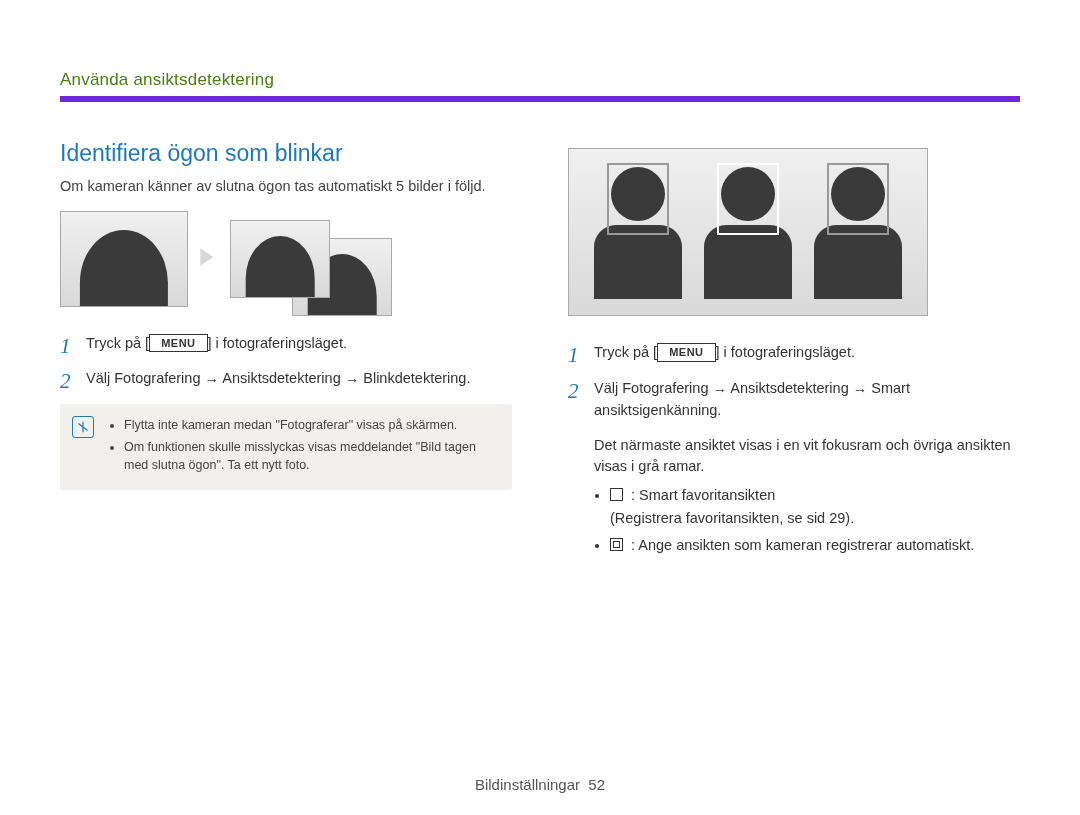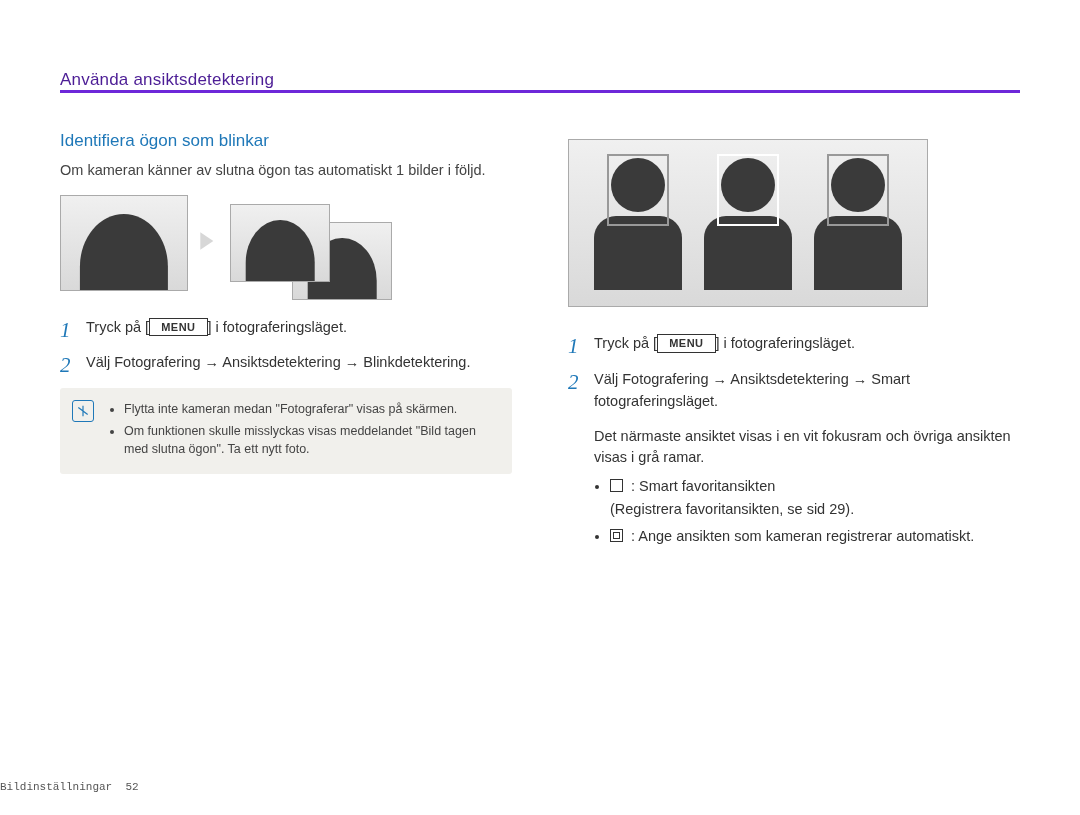--- a/index.html
+++ b/index.html
@@ -7,33 +7,34 @@
     font-family: Arial, Helvetica, sans-serif;
     background: #fff;
     width: 1080px;
     height: 815px;
     padding: 70px 60px 30px 60px;
     color: #333;
     position: relative;
   }
   .breadcrumb {
     font-size: 17px;
-    color: #4c1d95;
+    color: #4d7c0f;
     font-weight: 300;
-    border-bottom: 3px solid #6d28d9;
+    border-bottom: 6px solid #6d28d9;
+    padding-bottom: 6px;
     margin-bottom: 38px;
     letter-spacing: 0.2px;
   }
   .columns {
     display: flex;
     gap: 56px;
   }
   .col { flex: 1; min-width: 0; }
   h2.section-title {
-    font-size: 17px;
+    font-size: 23px;
     font-weight: 400;
     color: #1f78b8;
     margin-bottom: 10px;
   }
   p.intro {
     font-size: 14.5px;
     line-height: 1.35;
     color: #444;
     margin-bottom: 14px;
   }
@@ -97,33 +98,33 @@
   .note-box .note-icon svg{ width:14px; height:14px; stroke:#1f78b8; fill:none; stroke-width:2; }
   .note-box ul{ list-style:disc; padding-left:16px; }
   .note-box li{ font-size:12.5px; line-height:1.45; margin-bottom:4px; color:#444;}
   .after-step { font-size:14.5px; line-height:1.4; margin:2px 0 8px 26px; }
   ul.symbols { list-style:disc; padding-left:42px; }
   ul.symbols li{ font-size:14.5px; line-height:1.6; margin-bottom:4px;}
   .sq { display:inline-block; width:13px; height:13px; border:1.5px solid #333; vertical-align:-1px; margin-right:4px; position:relative;}
   .sq.double::after{ content:""; position:absolute; inset:2px; border:1.5px solid #333;}
   .footer{
     position:absolute; bottom:22px; left:0; right:0;
-    text-align:left; font-size:11px; color:#555;font-family:Liberation Mono, monospace;
+    text-align:center; font-size:15px; color:#555;
   }
 </style>
 </head>
 <body>
 
 <div class="breadcrumb">Använda ansiktsdetektering</div>
 
 <div class="columns">
 
   <div class="col">
     <h2 class="section-title">Identifiera ögon som blinkar</h2>
-    <p class="intro">Om kameran känner av slutna ögon tas automatiskt 1 bilder i följd.</p>
+    <p class="intro">Om kameran känner av slutna ögon tas automatiskt 5 bilder i följd.</p>
 
     <div class="img-row">
       <div class="thumb small">
           <div class="silhouette"></div>
         </div>
       <span class="arrow-icon">
         <svg viewBox="0 0 24 24">
             <path d="M4 4 L16 12 L4 20 Z"></path>
           </svg>
       </span>
@@ -187,21 +188,21 @@
       </div>
     </div>
 
     <ol class="steps">
       <li>
         <span class="num">1</span>
         <span>Tryck på [</span><span class="btn-label">MENU</span><span>] i fotograferingsläget.</span>
       </li>
       <li>
         <span class="num">2</span>
-        <span>Välj </span><span class="bold">Fotografering → Ansiktsdetektering → Smart fotograferingsläget</span><span>.</span>
+        <span>Välj </span><span class="bold">Fotografering → Ansiktsdetektering → Smart ansiktsigenkänning</span><span>.</span>
       </li>
     </ol>
 
     <p class="after-step">Det närmaste ansiktet visas i en vit fokusram och övriga ansikten visas i grå ramar.</p>
     <ul class="symbols">
       <li>
         <span class="sq"></span><span> : Smart favoritansikten</span><br>
         <span>(Registrera favoritansikten, se sid 29).</span>
       </li>
       <li>

